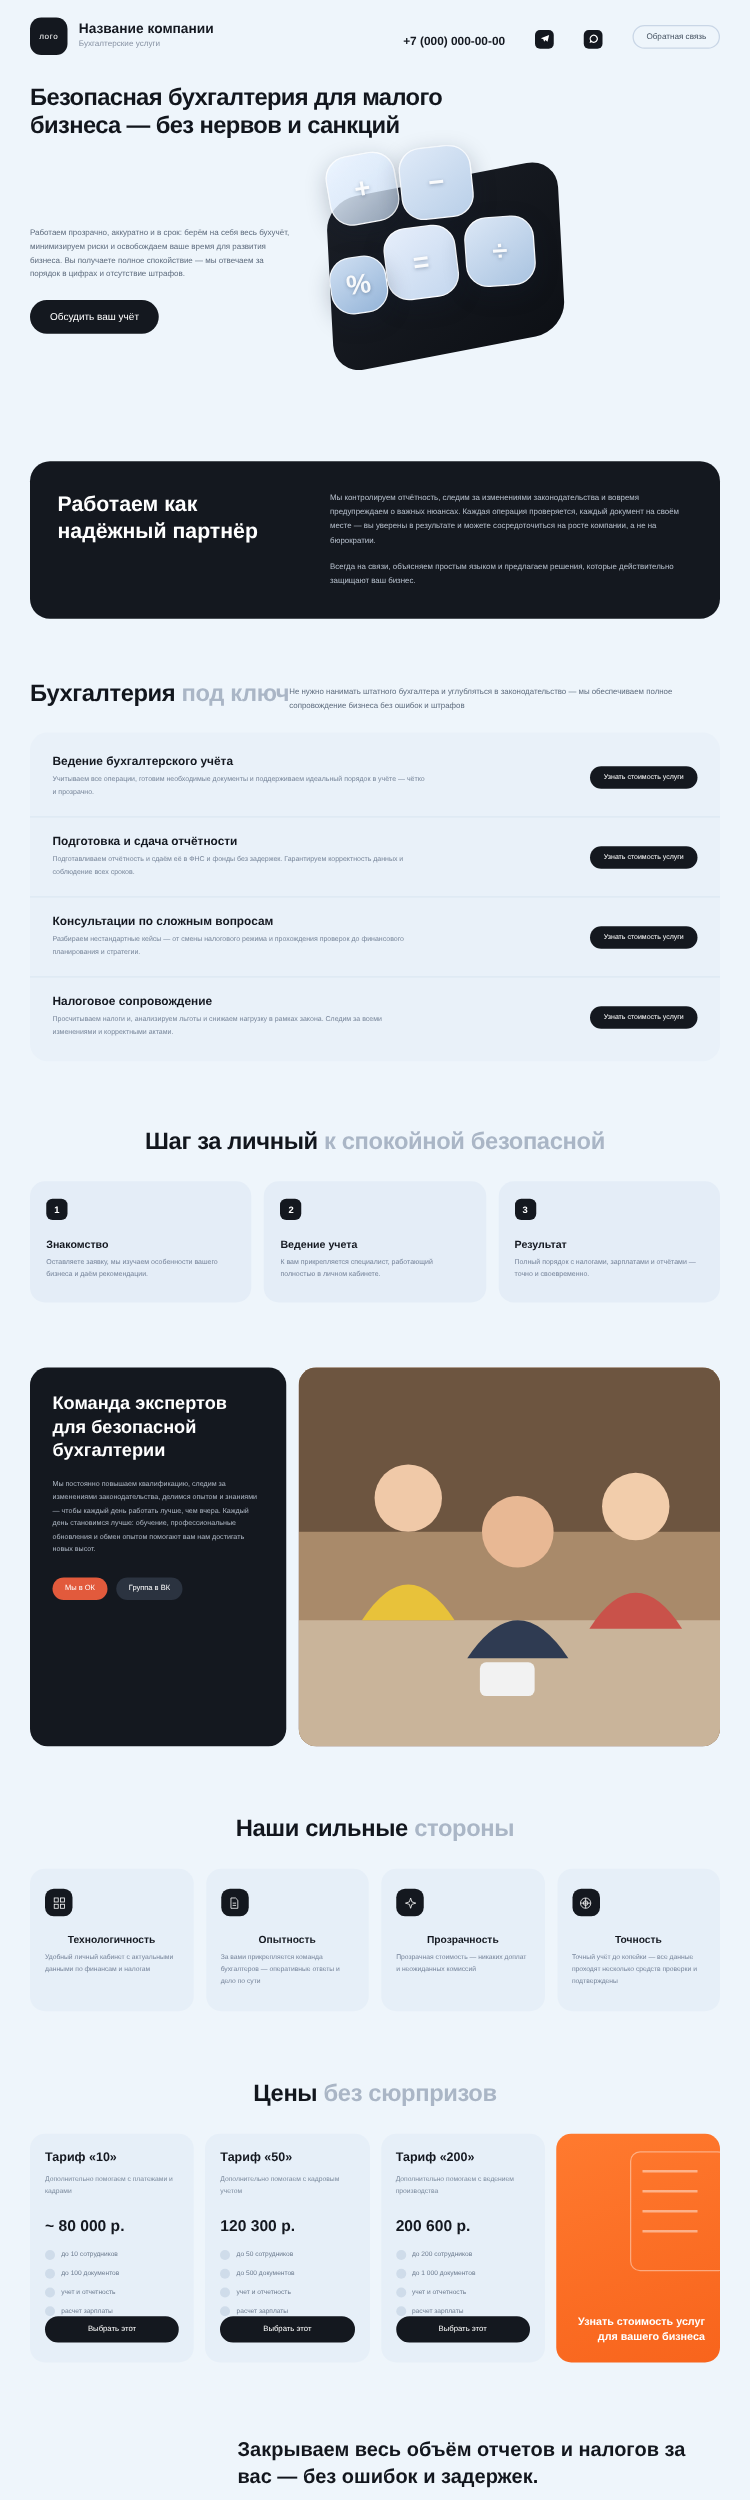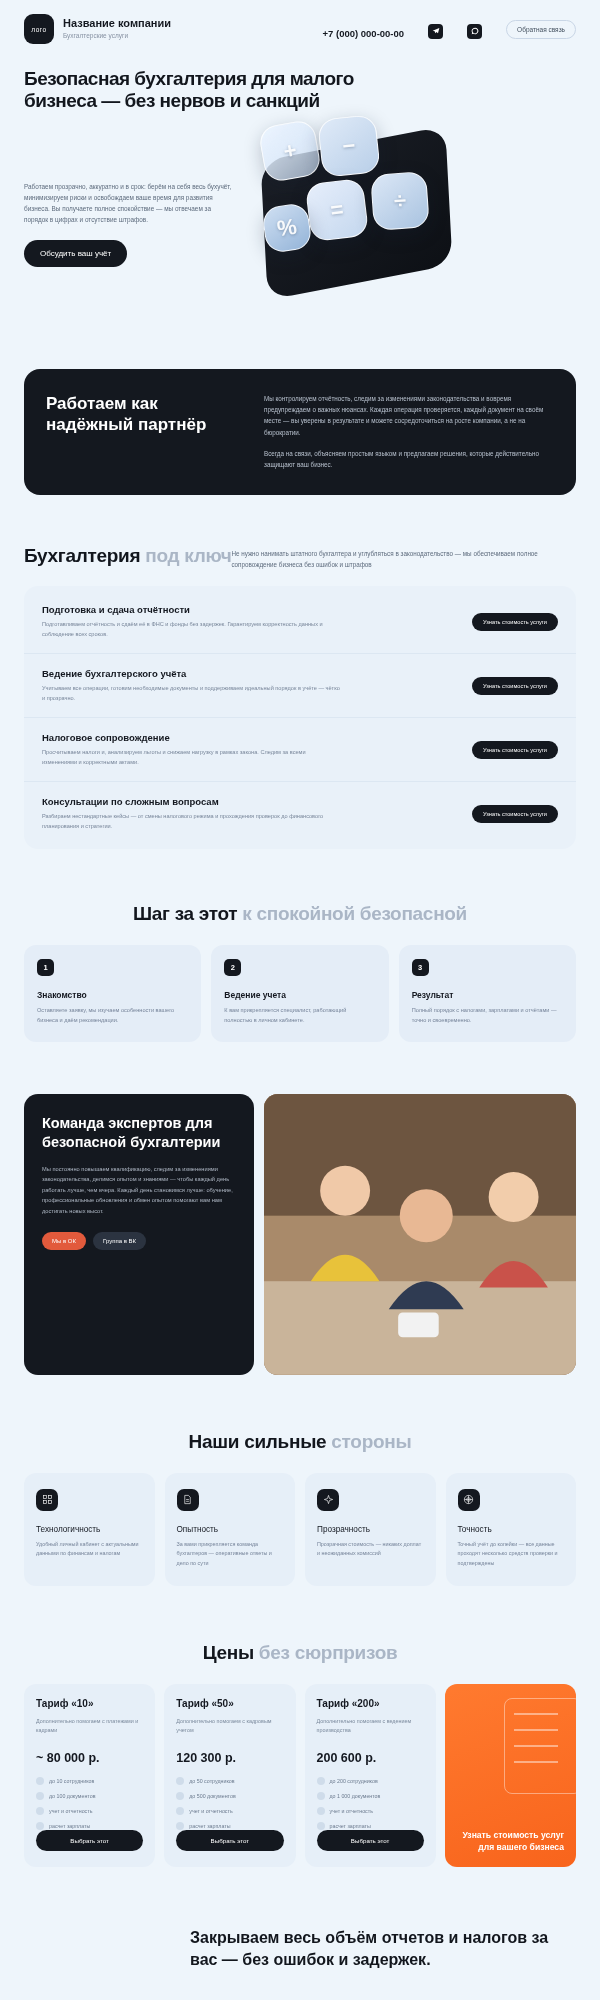--- a/index.html
+++ b/index.html
@@ -113,35 +113,35 @@
   .step-card { flex:1; background:#e4edf7; border-radius:12px; padding:14px 13px 16px 13px; text-align:left; }
   .step-num {
     width:17px; height:17px; border-radius:5px; background:#14181f; color:#fff;
     font-size:7.5px; display:flex; align-items:center; justify-content:center; font-weight:700;
   }
   .step-title { font-size:8.5px; font-weight:700; margin-top:14px; color:#141820; }
   .step-desc { font-size:5.6px; line-height:1.75; color:#76849a; margin-top:6px; }
 
   
   .team { display:flex; gap:10px; padding:0 24px; margin-top:52px; }
-  .team-card { width:230px; background:#14181f; border-radius:14px; padding:20px 18px; }
+  .team-card { width:205px; background:#14181f; border-radius:14px; padding:20px 18px; }
   .team-card h3 { color:#fff; font-size:14.5px; line-height:1.3; font-weight:700; }
   .team-card p { color:#aeb7c4; font-size:5.7px; line-height:1.85; margin-top:12px; }
   .team-btns { display:flex; gap:7px; margin-top:16px; }
   .btn-ok { background:#e25a3c; color:#fff; border:none; border-radius:12px; font-size:6px; padding:6px 10px; cursor:pointer; }
   .btn-vk { background:#2b3340; color:#fff; border:none; border-radius:12px; font-size:6px; padding:6px 10px; cursor:pointer; }
   .team-photo { flex:1; border-radius:14px; overflow:hidden; position:relative; background:#8b6a4f; min-height:180px; }
 
   
   .strengths { margin-top:56px; text-align:center; }
   .str-cards { display:flex; gap:10px; padding:0 24px; margin-top:20px; }
   .str-card { flex:1; background:#e6eff8; border-radius:12px; padding:16px 12px 18px 12px; text-align:left; }
   .str-ico { width:22px; height:22px; border-radius:7px; background:#14181f; display:flex; align-items:center; justify-content:center; }
   .str-ico svg { width:11px; height:11px; stroke:#fff; fill:none; stroke-width:1.4; }
-  .str-title { font-size:8.2px; font-weight:400; margin-top:14px; color:#141820; }
+  .str-title { font-size:8.2px; font-weight:700; margin-top:14px; color:#141820;text-align:center; }
   .str-desc { font-size:5.4px; line-height:1.75; color:#76849a; margin-top:6px; }
 
   
   .pricing { margin-top:56px; text-align:center; }
   .price-cards { display:flex; gap:9px; padding:0 24px; margin-top:20px; align-items:stretch; }
   .price-card { flex:1; background:#e6eff8; border-radius:12px; padding:14px 12px 16px 12px; text-align:left; display:flex; flex-direction:column; }
   .price-name { font-size:10px; font-weight:700; color:#141820; }
   .price-sub { font-size:5.4px; line-height:1.7; color:#7b8a9d; margin-top:8px; min-height:24px; }
   .price-val { font-size:12.5px; font-weight:700; color:#141820; margin-top:10px; }
   .price-feats { list-style:none; margin-top:12px; display:flex; flex-direction:column; gap:7px; }
@@ -234,52 +234,52 @@
     <div class="sec-head">
       <div class="sec-title">
         <span>Бухгалтерия</span>
         <span class="muted">под ключ</span>
       </div>
       <div class="lead">Не нужно нанимать штатного бухгалтера и углубляться в законодательство — мы обеспечиваем полное сопровождение бизнеса без ошибок и штрафов</div>
     </div>
     <div class="svc-list">
       <div class="svc-row">
         <div>
+          <div class="svc-name">Ведение бухгалтерского учёта</div>
+          <div class="svc-desc">Учитываем все операции, готовим необходимые документы и поддерживаем идеальный порядок в учёте — чётко и прозрачно.</div>
+        </div>
+        <button class="btn-pill-dark">Узнать стоимость услуги</button>
+      </div>
+      <div class="svc-row">
+        <div>
           <div class="svc-name">Подготовка и сдача отчётности</div>
           <div class="svc-desc">Подготавливаем отчётность и сдаём её в ФНС и фонды без задержек. Гарантируем корректность данных и соблюдение всех сроков.</div>
         </div>
         <button class="btn-pill-dark">Узнать стоимость услуги</button>
       </div>
       <div class="svc-row">
         <div>
-          <div class="svc-name">Ведение бухгалтерского учёта</div>
-          <div class="svc-desc">Учитываем все операции, готовим необходимые документы и поддерживаем идеальный порядок в учёте — чётко и прозрачно.</div>
+          <div class="svc-name">Консультации по сложным вопросам</div>
+          <div class="svc-desc">Разбираем нестандартные кейсы — от смены налогового режима и прохождения проверок до финансового планирования и стратегии.</div>
         </div>
         <button class="btn-pill-dark">Узнать стоимость услуги</button>
       </div>
       <div class="svc-row">
         <div>
           <div class="svc-name">Налоговое сопровождение</div>
           <div class="svc-desc">Просчитываем налоги и, анализируем льготы и снижаем нагрузку в рамках закона. Следим за всеми изменениями и корректными актами.</div>
         </div>
         <button class="btn-pill-dark">Узнать стоимость услуги</button>
       </div>
-      <div class="svc-row">
-        <div>
-          <div class="svc-name">Консультации по сложным вопросам</div>
-          <div class="svc-desc">Разбираем нестандартные кейсы — от смены налогового режима и прохождения проверок до финансового планирования и стратегии.</div>
-        </div>
-        <button class="btn-pill-dark">Узнать стоимость услуги</button>
-      </div>
     </div>
   </div>
 
   <div class="steps">
     <div class="sec-title">
-      <span>Шаг за этот</span>
+      <span>Шаг за личный</span>
       <span class="muted">к спокойной безопасной</span>
     </div>
     <div class="step-cards">
       <div class="step-card">
         <div class="step-num">1</div>
         <div class="step-title">Знакомство</div>
         <div class="step-desc">Оставляете заявку, мы изучаем особенности вашего бизнеса и даём рекомендации.</div>
       </div>
       <div class="step-card">
         <div class="step-num">2</div>

